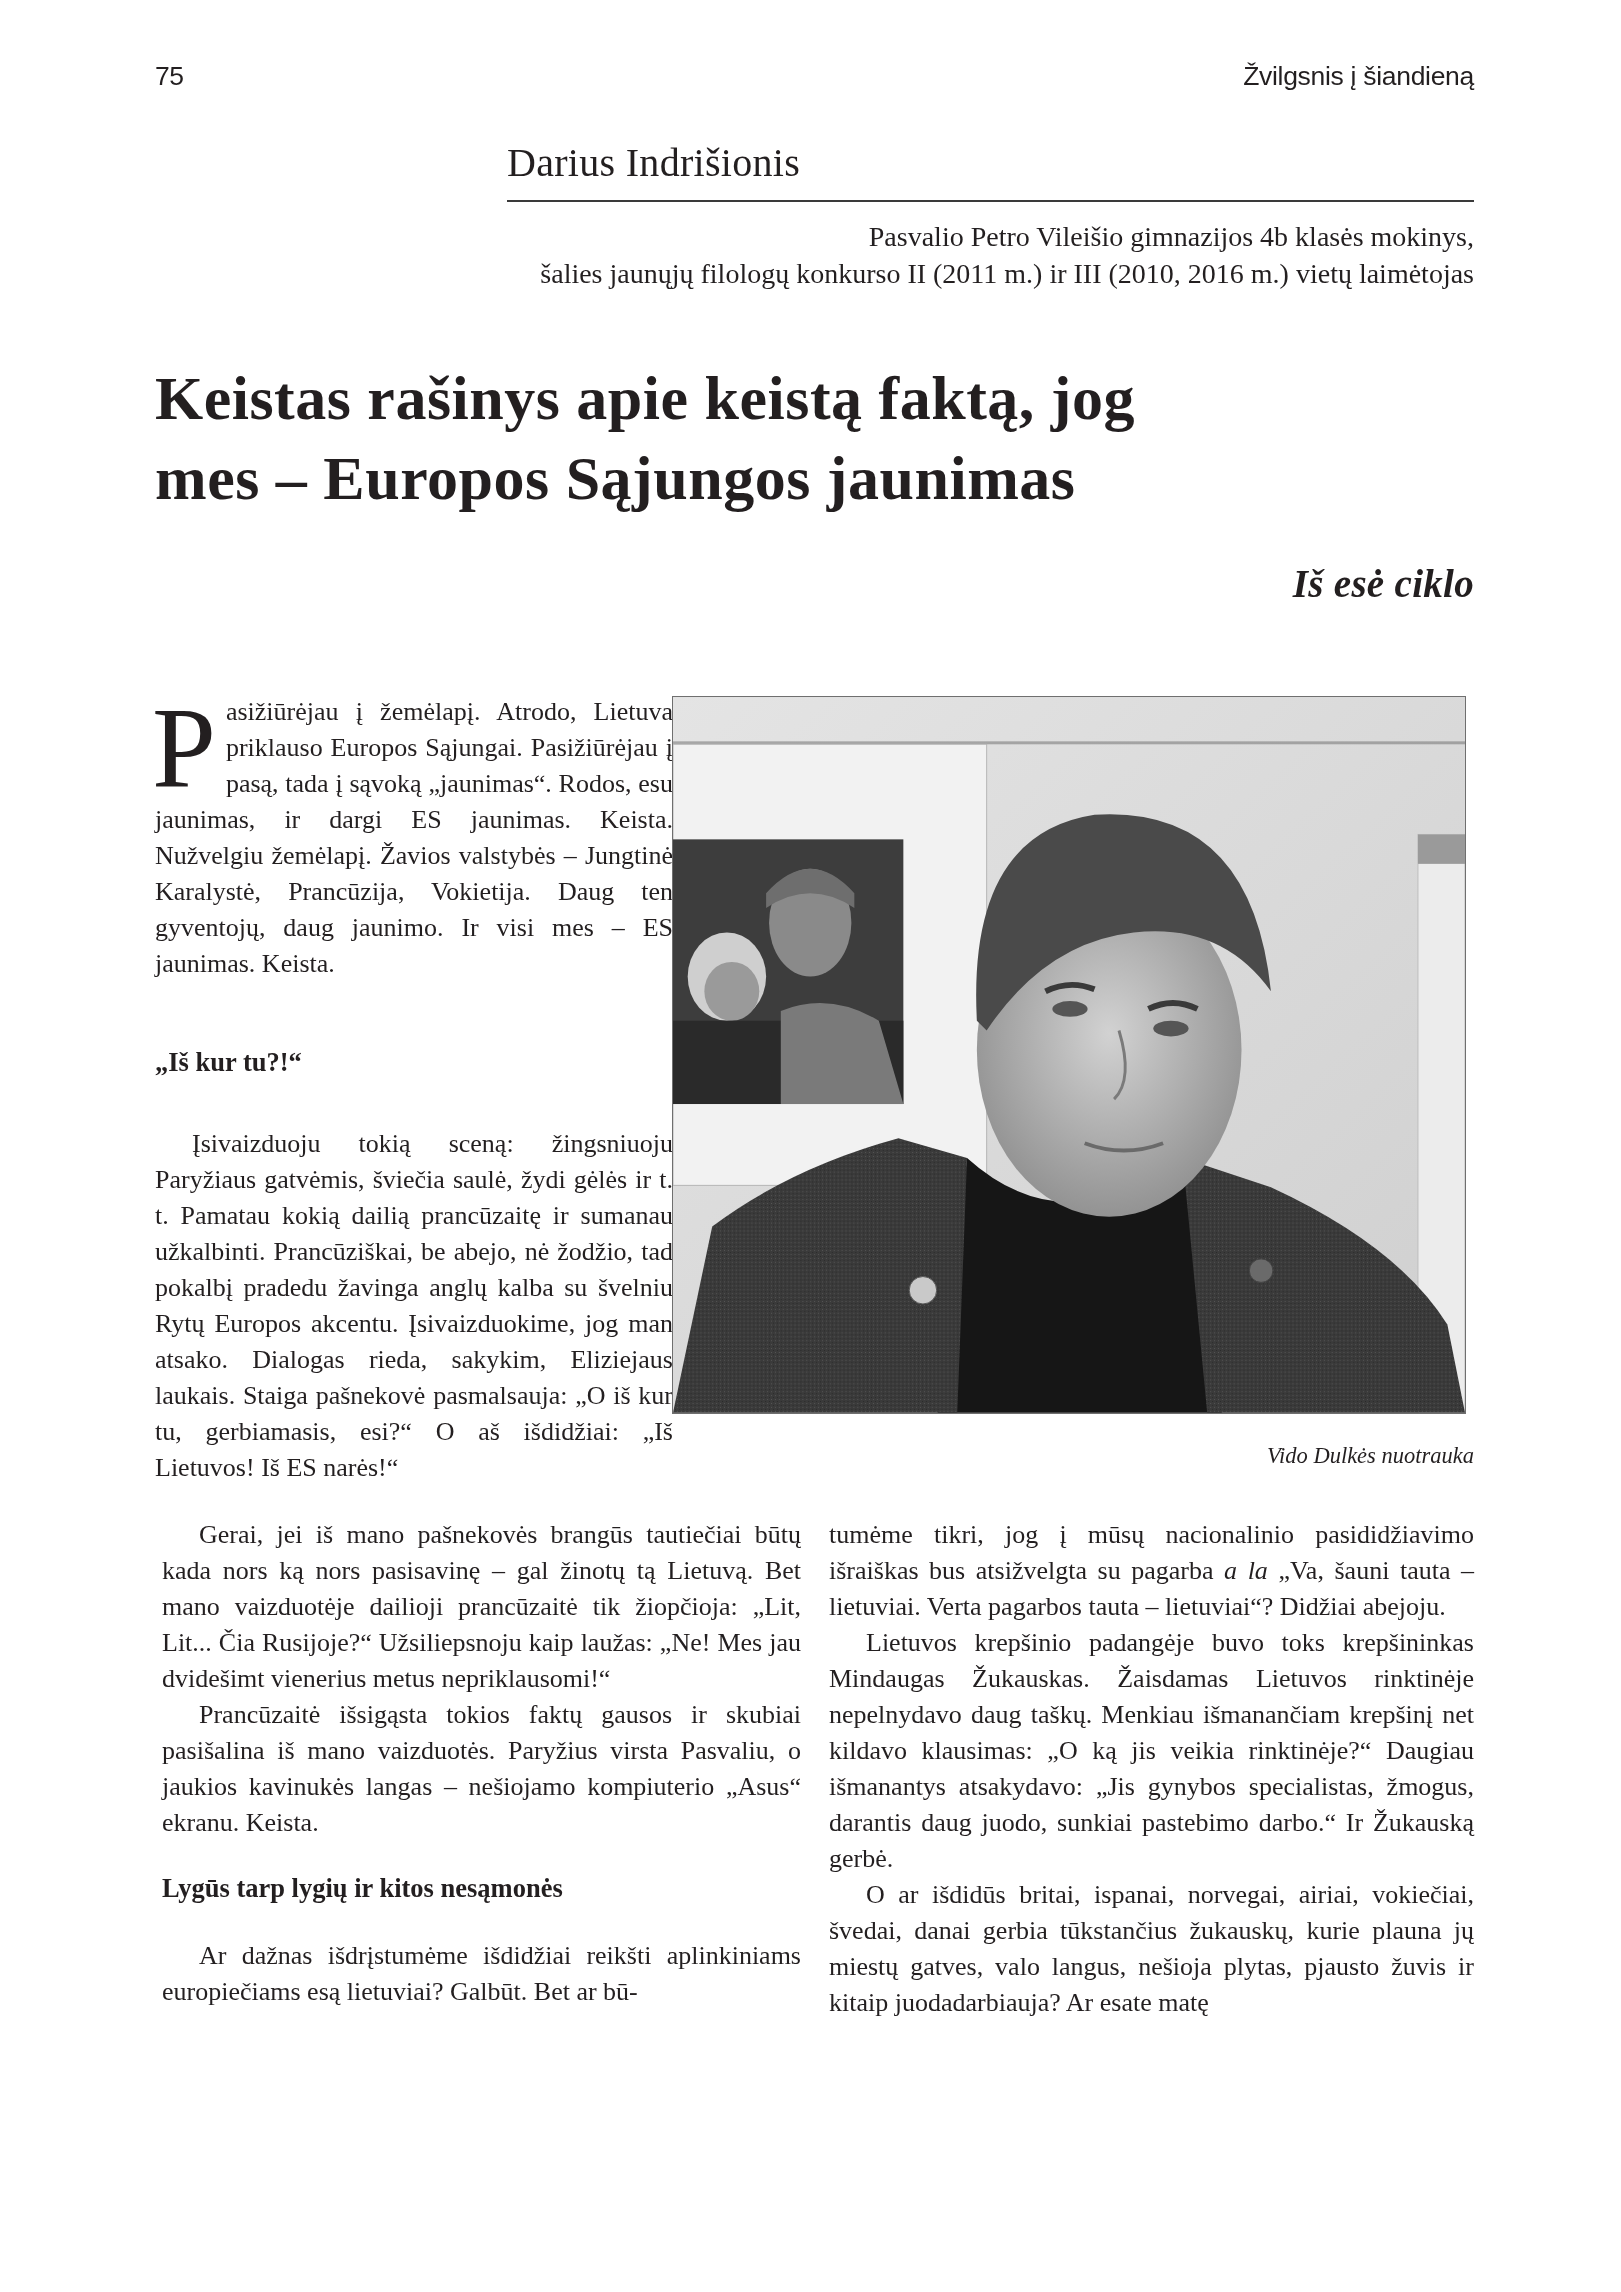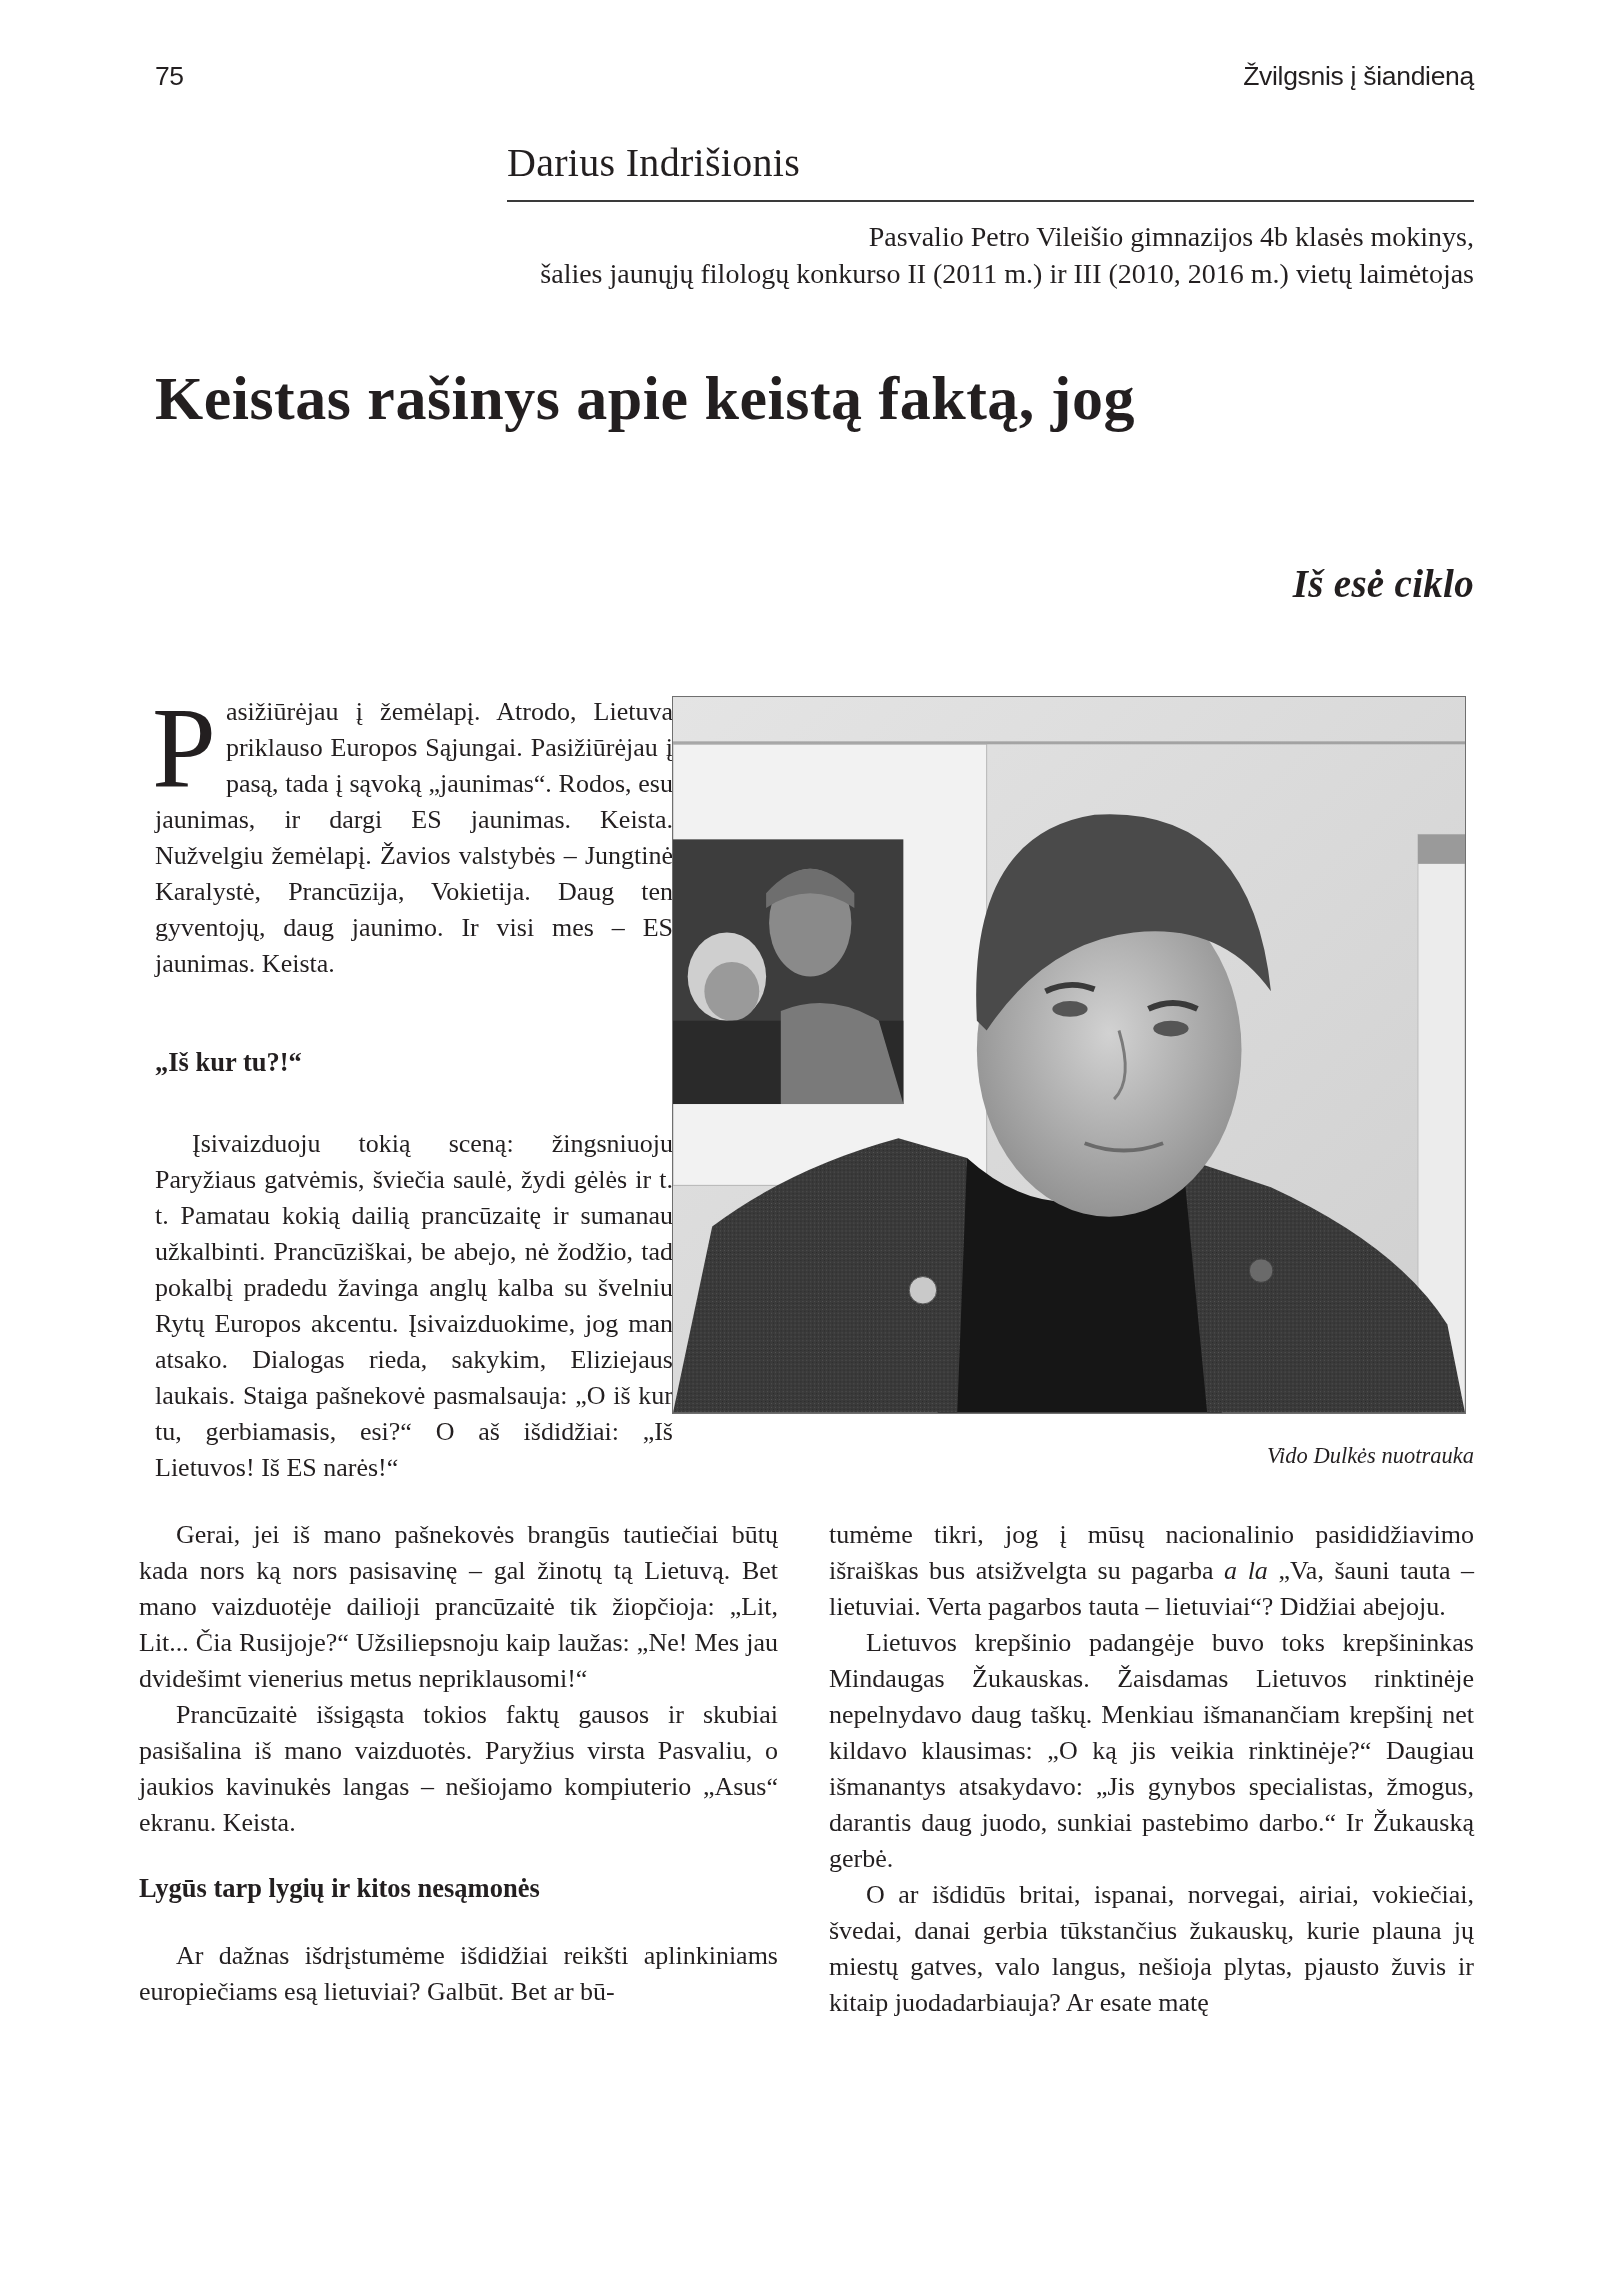--- a/index.html
+++ b/index.html
@@ -13,21 +13,21 @@
   .title { left: 155px; top: 358px; width: 1333px; font-weight: bold; font-size: 62px; line-height: 80px; letter-spacing: 0.5px; margin: 0; }
   .subtitle { right: 147px; top: 561px; font-style: italic; font-weight: bold; font-size: 39px; letter-spacing: 0.3px; }
   .col { font-size: 26px; line-height: 36px; text-align: justify; }
   .col p { margin: 0; }
   .col p.indent { text-indent: 37px; }
   .col-left-top { left: 155px; top: 694px; width: 518px; }
   .drop-cap { float: left; font-size: 115px; line-height: 92px; margin: 7.8px 9.8px 0 -2.9px; font-weight: normal; }
   .section-heading { font-weight: bold; font-size: 26.5px; margin: 0; text-align: left; }
   .heading-1 { position: absolute; left: 155px; top: 1047px; }
   .col-left-mid { left: 155px; top: 1126px; width: 518px; }
-  .col-left-bottom { left: 139px; top: 1517px; width: 639px; }
+  .col-left-bottom { left: 162px; top: 1517px; width: 639px; }
   .heading-2 { margin-top: 29px !important; margin-bottom: 32px !important; }
   .col-right-bottom { left: 829px; top: 1517px; width: 645px; }
   .photo { left: 672px; top: 696px; width: 792px; height: 716px; border: 1px solid #6f6f6f; overflow: hidden; background: #dcdcdc; }
   .photo svg { display: block; }
   .caption { right: 147px; top: 1443px; font-style: italic; font-size: 22.5px; }
 </style>
 </head>
 <body>
 
 <div class="abs page-number">75</div>
@@ -35,20 +35,21 @@
 
 <div class="abs author-name">Darius Indrišionis</div>
 <div class="abs author-rule"></div>
 <div class="abs affiliation">
   <div>Pasvalio Petro Vileišio gimnazijos 4b klasės mokinys,</div>
   <div>šalies jaunųjų filologų konkurso II (2011 m.) ir III (2010, 2016 m.) vietų laimėtojas</div>
 </div>
 
 <h1 class="abs title">
   <div>Keistas rašinys apie keistą faktą, jog</div>
+  <div>mes – Europos Sąjungos jaunimas</div>
 </h1>
 <div class="abs subtitle">Iš esė ciklo</div>
 
 <div class="abs col col-left-top">
   <p><span class="drop-cap">P</span><span>asižiūrėjau į žemėlapį. Atrodo, Lietuva priklauso Europos Sąjungai. Pasižiūrėjau į pasą, tada į sąvoką „jaunimas“. Rodos, esu jaunimas, ir dargi ES jaunimas. Keista. Nužvelgiu žemėlapį. Žavios valstybės – Jungtinė Karalystė, Prancūzija, Vokietija. Daug ten gyventojų, daug jaunimo. Ir visi mes – ES jaunimas. Keista.</span></p>
 </div>
 
 <div class="section-heading heading-1">„Iš kur tu?!“</div>
 
 <div class="abs col col-left-mid">

